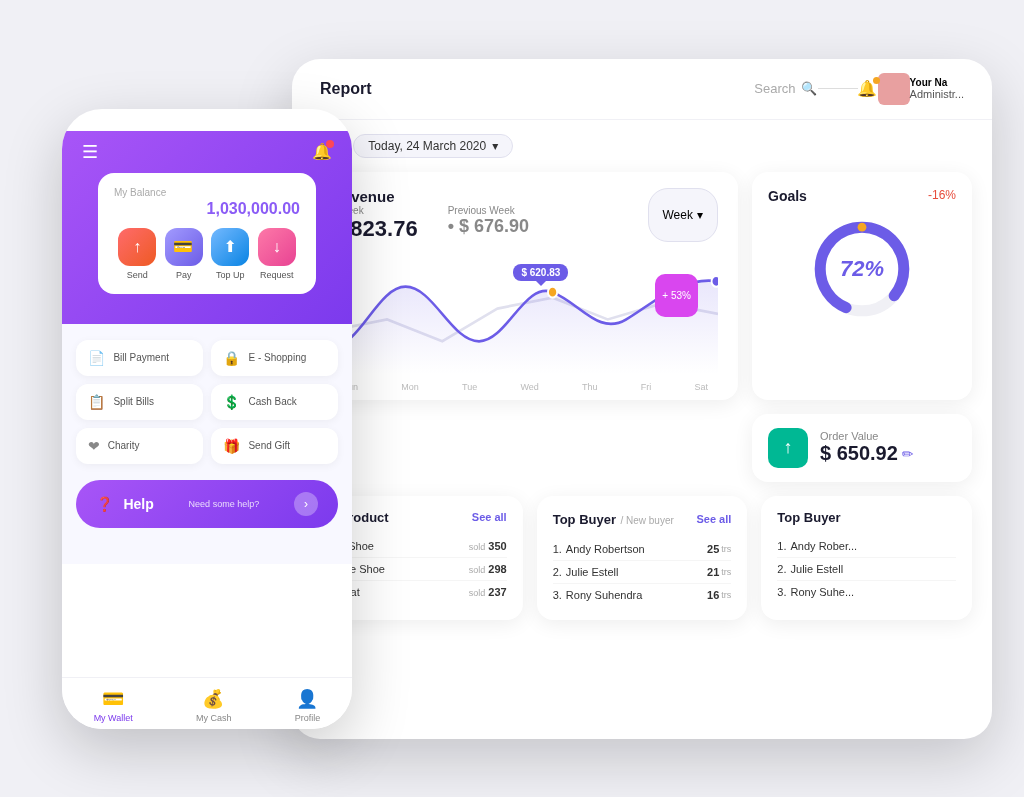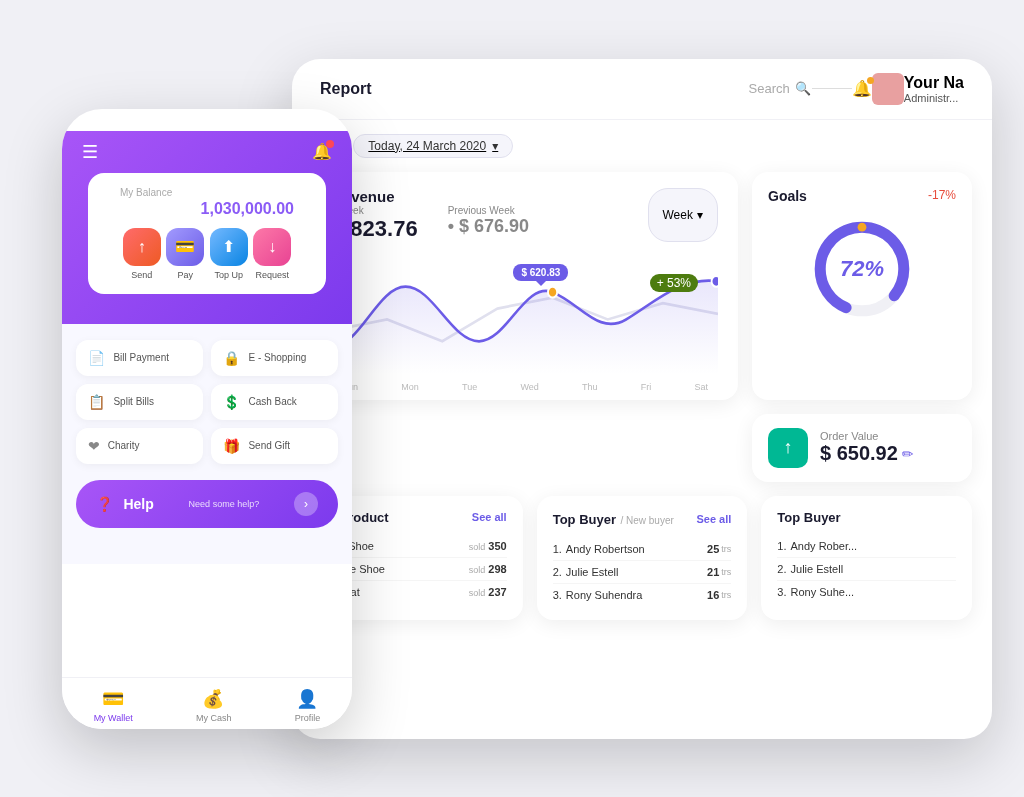--- a/index.html
+++ b/index.html
@@ -76,34 +76,33 @@
     }
 
     .user-avatar {
       width: 32px;
       height: 32px;
       background: #e8a0a0;
       border-radius: 6px;
     }
 
     .user-info { font-size: 11px; color: #555; }
-    .user-name { font-weight: 600; font-size: 16px; }
+    .user-name { font-weight: 600; font-size: 10px; }
 
     .tablet-body {
       padding: 14px 20px;
       height: calc(100% - 60px);
       overflow: hidden;
     }
 
     .date-filter {
       display: flex;
       align-items: center;
       gap: 8px;
       margin-bottom: 14px;
-      text-decoration: underline;
     }
 
     .date-filter-label { font-size: 12px; color: #888; }
 
     .date-dropdown {
       background: #f5f5fb;
       border: 1px solid #e0e0ee;
       border-radius: 20px;
       padding: 4px 14px;
       font-size: 12px;
@@ -185,25 +184,25 @@
       bottom: -5px;
       left: 50%;
       transform: translateX(-50%);
       border-left: 5px solid transparent;
       border-right: 5px solid transparent;
       border-top: 5px solid #6c5ce7;
     }
 
     .chart-badge {
       position: absolute;
-      background: #4d7c0f;
+      background: #d946ef;
       color: #fff;
       border-radius: 10px;
-      padding: 2px 7px;
-      font-size: 12px;
+      padding: 16px 7px;
+      font-size: 10px;
       top: 20px;
       right: 20px;
     }
 
     .chart-x-labels {
       display: flex;
       justify-content: space-between;
       padding: 0 10px;
       font-size: 9px;
       color: #bbb;
@@ -379,22 +378,22 @@
       text-align: center;
       margin-bottom: 14px;
     }
 
     .phone-app-title .word1 { font-size: 22px; font-weight: 800; color: #fff; }
     .phone-app-title .word2 { font-size: 22px; font-weight: 400; color: #fff; }
 
     .balance-card {
       background: #fff;
       border-radius: 16px;
-      padding: 14px 32px;
-      margin: 0 6px;
+      padding: 14px 16px;
+      margin: 0 16px;
     }
 
     .balance-label { font-size: 10px; color: #aaa; margin-bottom: 2px; }
     .balance-amount { font-size: 16px; font-weight: 700; color: #8b5cf6; text-align: right; }
 
     .quick-actions {
       display: flex;
       justify-content: space-around;
       margin-top: 10px;
     }
@@ -586,21 +585,21 @@
               <span>Thu</span>
               <span>Fri</span>
               <span>Sat</span>
             </div>
           </div>
         </div>
 
         <div class="goals-card">
           <div class="goals-header">
             <span class="goals-title">Goals</span>
-            <span class="goals-pct">-17%</span>
+            <span class="goals-pct">-16%</span>
           </div>
           <div class="donut-wrap">
             <svg viewBox="0 0 100 100" width="110" height="110">
               <circle cx="50" cy="50" r="38" fill="none" stroke="#f0f0f5" stroke-width="10"></circle>
 
               <circle cx="50" cy="50" r="38" fill="none" stroke="#6c5ce7" stroke-width="10" stroke-dasharray="123.86 48.17" stroke-dashoffset="38" stroke-linecap="round" transform="rotate(-90 50 50)"></circle>
 
               <circle cx="50" cy="12" r="4" fill="#f5a623"></circle>
             </svg>
             <div class="donut-pct">72%</div>

